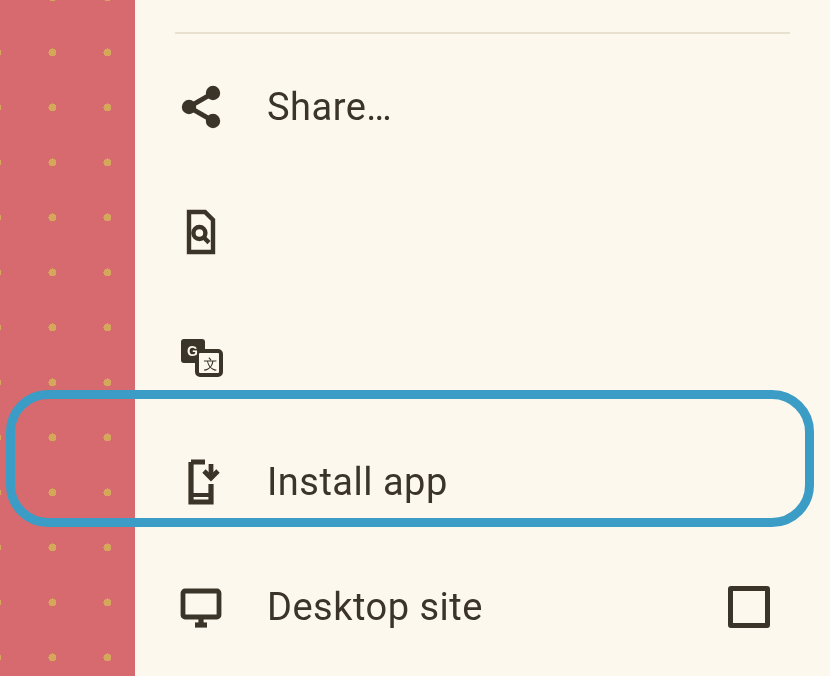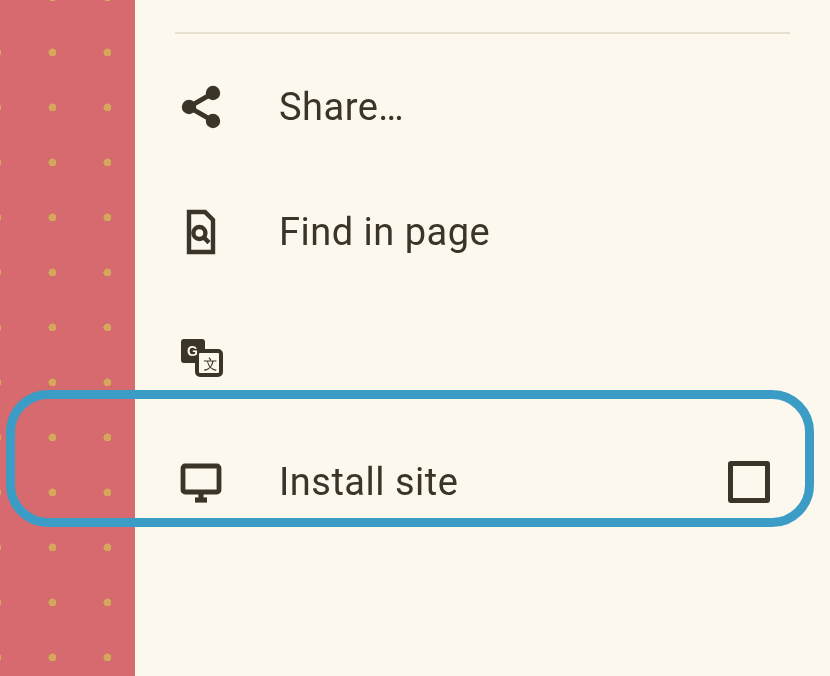--- a/index.html
+++ b/index.html
@@ -32,21 +32,21 @@
       padding: 0 40px;
     }
     .divider {
       height: 2px;
       background: #e8e1cf;
       margin: 32px 0 10px 0;
     }
     .menu-item {
       display: flex;
       align-items: center;
-      gap: 52px;
+      gap: 40px;
       height: 125px;
       cursor: pointer;
       color: #3a3429;
     }
     .menu-icon {
       width: 48px;
       height: 48px;
       flex: 0 0 52px;
       display: flex;
       align-items: center;
@@ -102,43 +102,53 @@
     </div>
 
     <div class="menu-item">
       <span class="menu-icon">
         <svg viewBox="0 0 24 24" fill="none" stroke="#3a3429" stroke-width="2.2">
           <path d="M6 2 L14 2 L18 6 L18 22 L6 22 Z"></path>
           <circle cx="11.2" cy="12.5" r="3"></circle>
           <line x1="13.3" y1="14.6" x2="16" y2="17.3"></line>
         </svg>
       </span>
-      <span class="menu-label">Find in page</span>
     </div>
 
     <div class="menu-item">
       <span class="menu-icon">
         <svg viewBox="0 0 24 24" fill="#3a3429">
           <rect x="2" y="3" width="12" height="12" rx="1.5"></rect>
           <rect x="10" y="9" width="12" height="12" rx="1.5" fill="#fdf8ee" stroke="#3a3429" stroke-width="2"></rect>
           <text x="5" y="11.5" font-size="7" fill="#fdf8ee" font-family="Arial" font-weight="bold">G</text>
           <text x="13.3" y="17.8" font-size="7" fill="#3a3429" font-family="Arial">文</text>
         </svg>
       </span>
     </div>
 
+    <div class="menu-item">
+      <span class="menu-icon">
+        <svg viewBox="0 0 24 24" fill="none" stroke="#3a3429" stroke-width="2.6">
+          <path d="M7 2 L14 2 M7 2 L7 22 L17 22 L17 13" stroke-linecap="butt"></path>
+          <line x1="7" y1="18.5" x2="17" y2="18.5" stroke-width="2"></line>
+          <line x1="17" y1="3" x2="17" y2="9.5" stroke-width="2.4"></line>
+          <polyline points="13.5,6.5 17,10 20.5,6.5" stroke-width="2.4" fill="none"></polyline>
+        </svg>
+      </span>
+      <span class="menu-label">Install app</span>
+    </div>
 
     <div class="menu-item">
       <span class="menu-icon">
         <svg viewBox="0 0 24 24" fill="none" stroke="#3a3429" stroke-width="2.4">
           <rect x="3" y="4" width="18" height="13" rx="1"></rect>
           <line x1="9" y1="21" x2="15" y2="21" stroke-width="2.6"></line>
           <line x1="12" y1="17" x2="12" y2="21" stroke-width="2.6"></line>
         </svg>
       </span>
-      <span class="menu-label">Install site</span>
+      <span class="menu-label">Desktop site</span>
       <span class="checkbox"></span>
     </div>
 
   </div>
 </div>
 
 <div class="callout"></div>
 
 </body></html>

